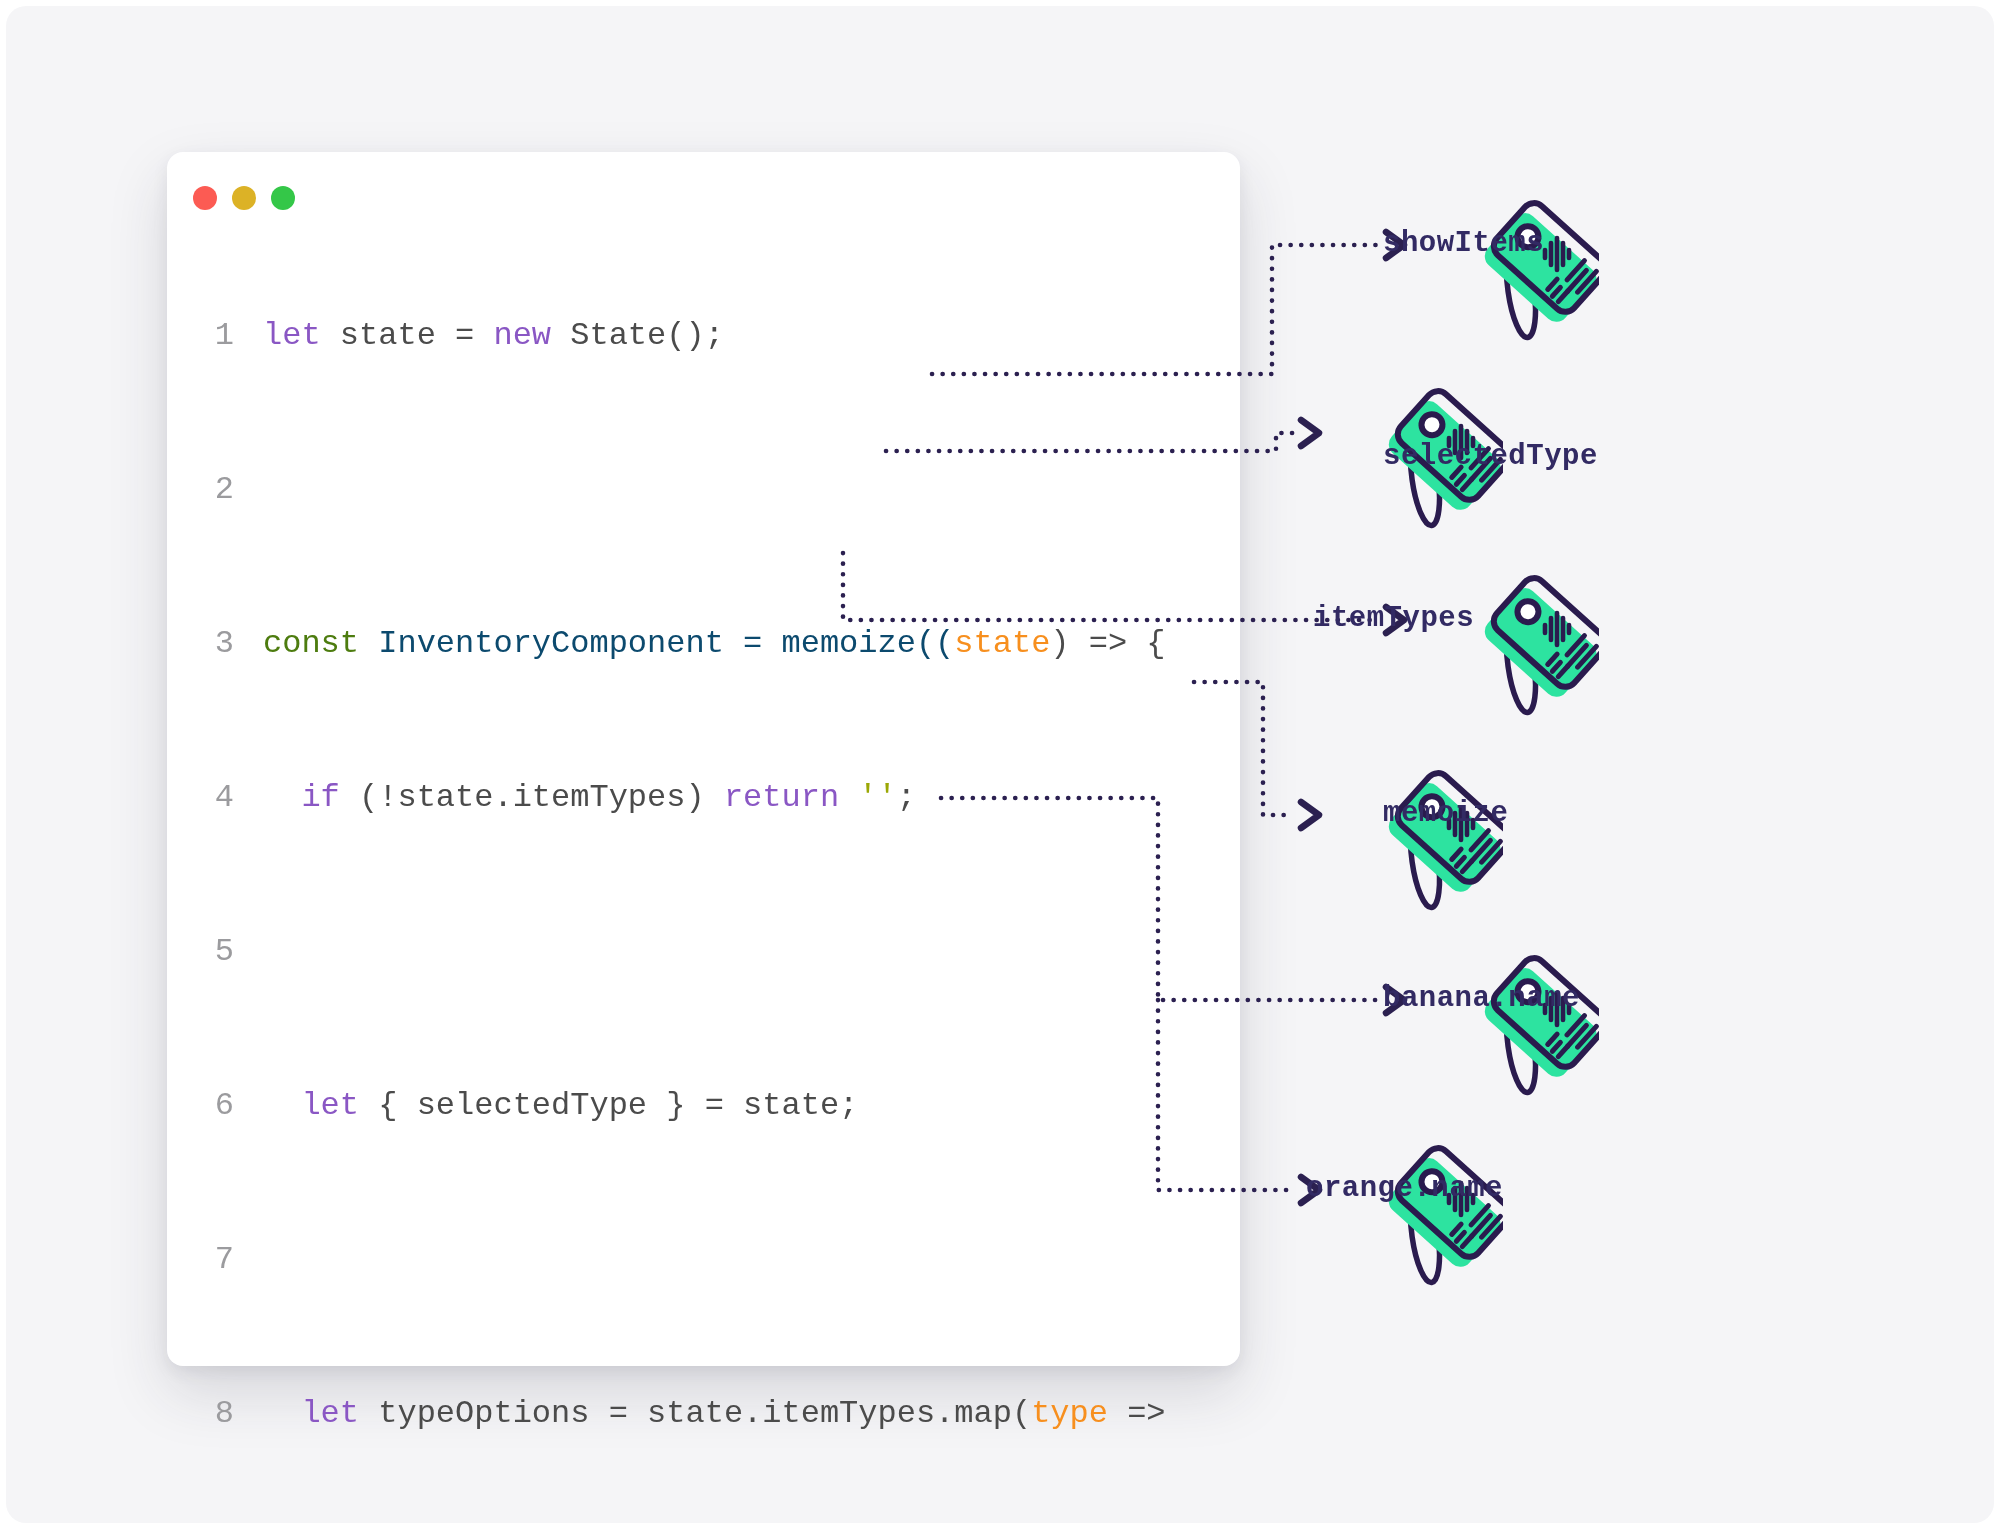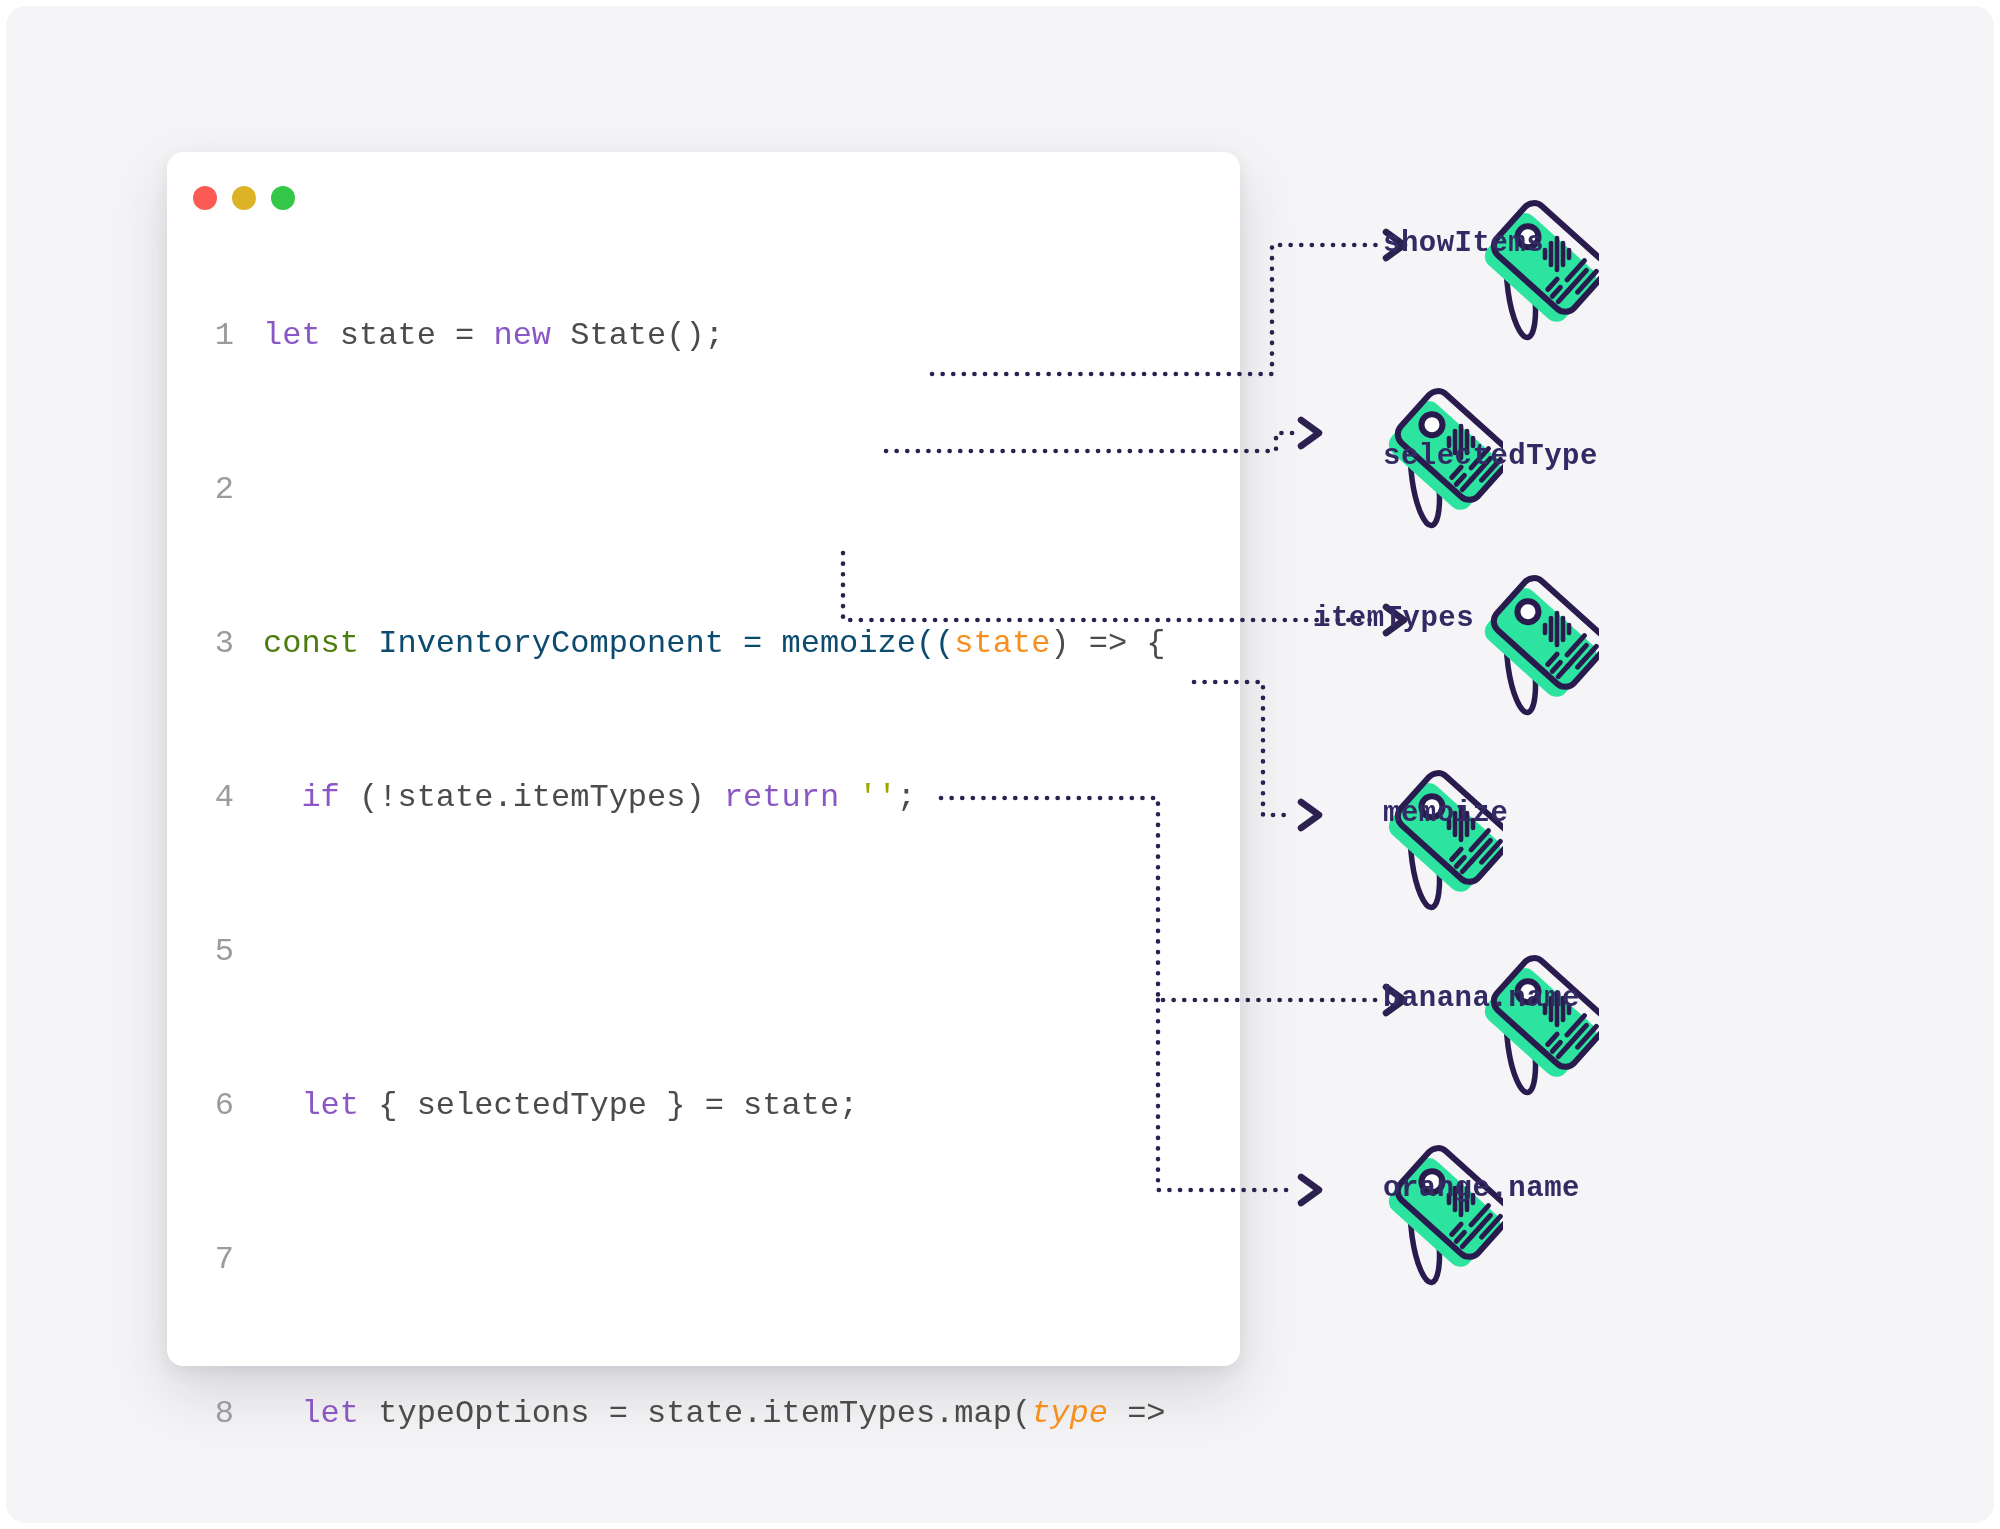--- a/index.html
+++ b/index.html
@@ -65,21 +65,21 @@
     <span class="ct"><span style="color: rgb(75, 75, 75);">  </span><span style="color: rgb(138, 87, 196);">let</span><span style="color: rgb(75, 75, 75);"> { selectedType } = state;</span></span>
   </div>
 
   <div class="code-line">
     <span class="ln" style="color: rgb(155, 155, 158);">7</span>
     <span class="ct">&nbsp;</span>
   </div>
 
   <div class="code-line">
     <span class="ln" style="color: rgb(155, 155, 158);">8</span>
-    <span class="ct"><span style="color: rgb(75, 75, 75);">  </span><span style="color: rgb(138, 87, 196);">let</span><span style="color: rgb(75, 75, 75);"> typeOptions = state.itemTypes.map(</span><span style="color: rgb(247, 143, 30); font-style: italic;">type</span><span style="color: rgb(75, 75, 75);"> =&gt;</span></span>
+    <span class="ct"><span style="color: rgb(75, 75, 75);">  </span><span style="color: rgb(138, 87, 196);">let</span><span style="color: rgb(75, 75, 75);"> typeOptions = state.itemTypes.map(</span><span style="color: rgb(247, 143, 30);">type</span><span style="color: rgb(75, 75, 75);"> =&gt;</span></span>
   </div>
 
   
 
   
 
   
 
   
 
@@ -177,15 +177,15 @@
         <use href="#tag-icon-symbol"></use>
       </svg>
       <div class="tag-label" style="left: 1383px; top: 797px; color: rgb(50, 42, 99);">memoize</div>
       <svg class="tag-svg" width="152" height="176" viewBox="-24 -12 152 176" style="left: 1447px; top: 935px;">
         <use href="#tag-icon-symbol"></use>
       </svg>
       <div class="tag-label" style="left: 1383px; top: 982px; color: rgb(50, 42, 99);">banana.name</div>
       <svg class="tag-svg" width="152" height="176" viewBox="-24 -12 152 176" style="left: 1351px; top: 1125px;">
         <use href="#tag-icon-symbol"></use>
       </svg>
-      <div class="tag-label" style="left: 1383px; top: 1172px; color: rgb(50, 42, 99);">orange.name</div>
+      <div class="tag-label" style="left: 1306px; top: 1172px; color: rgb(50, 42, 99);">orange.name</div>
     </div>
 </div>
 
 </body></html>

